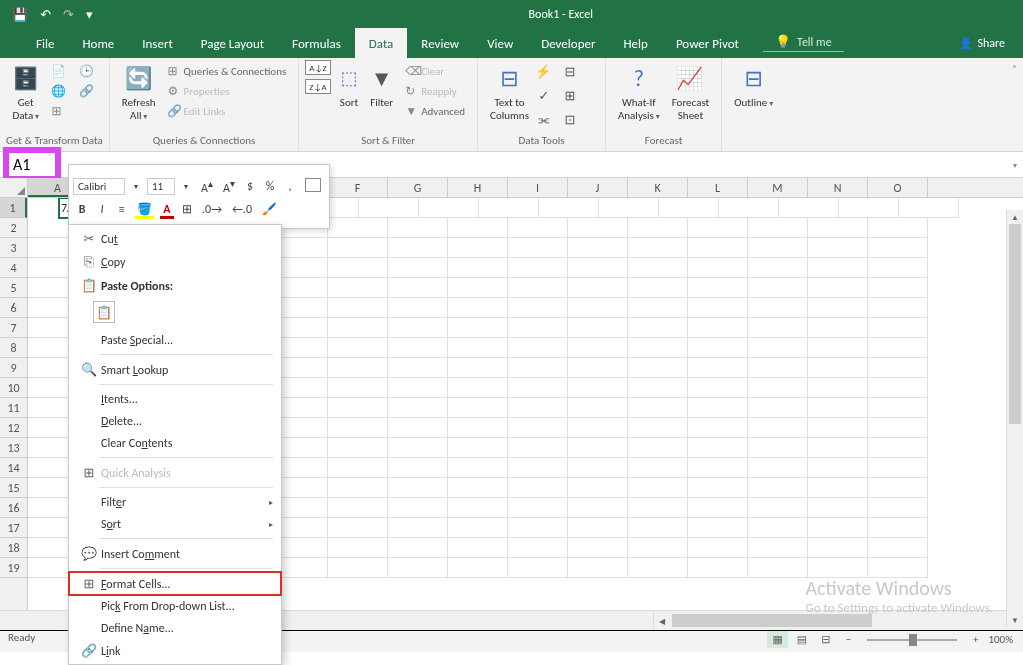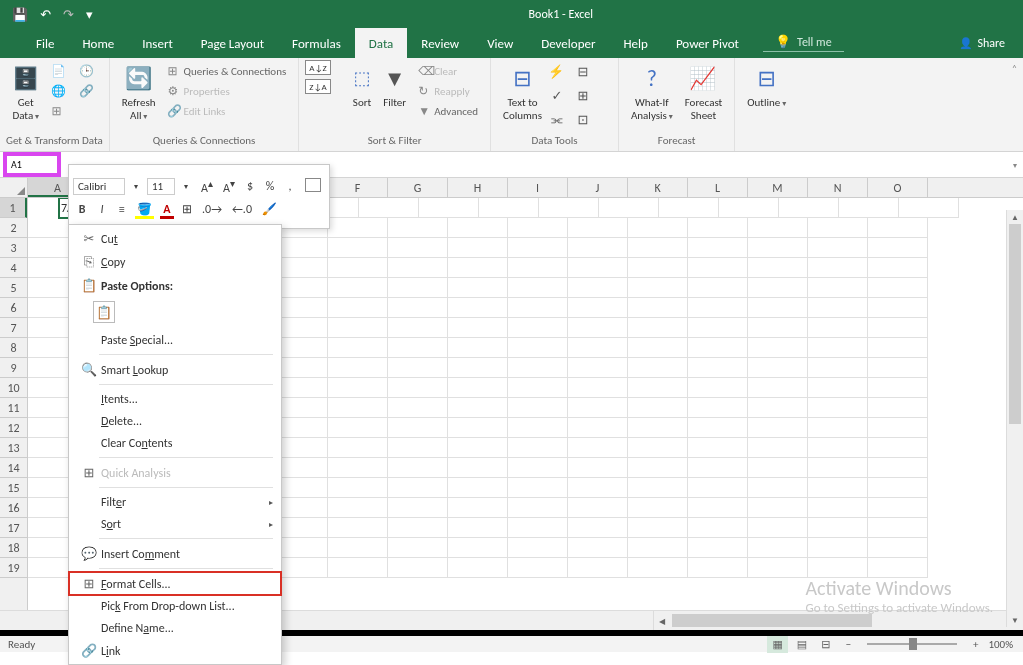--- a/index.html
+++ b/index.html
@@ -30,29 +30,29 @@
   .rgroup-label { text-align: center; font-size: 11px; color: #666; padding: 2px 0 4px; }
   .rbig { display: flex; flex-direction: column; align-items: center; padding: 2px 6px; cursor: pointer; }
   .rbig .icon-lg { font-size: 22px; color: #217346; margin-bottom: 2px; height: 32px; display: flex; align-items: center; }
   .rbig .label { font-size: 11px; text-align: center; line-height: 1.2; }
   .small-stack { display: flex; flex-direction: column; justify-content: flex-start; gap: 2px; padding: 2px; }
   .small-item { display: flex; align-items: center; font-size: 11px; padding: 2px 4px; color: #666; cursor: pointer; }
   .small-item .si { width: 16px; font-size: 12px; color: #888; }
   .disabled { color: #bbb; }
   .dropdown-caret::after { content: " ▾"; font-size: 8px; color: #666; }
   
-  .sort-icons { display: flex; flex-direction: column; gap: 4px; justify-content: center; margin-right: 16px; }
+  .sort-icons { display: flex; flex-direction: column; gap: 4px; justify-content: center; margin-right: 3px; }
   .sort-icons div { border: 1px solid #888; padding: 1px 3px; font-size: 9px; color: #333; background:#fff; }
   
   .datatools-icons { display: flex; flex-wrap: wrap; width: 64px; gap: 6px 8px; padding-top: 4px; }
   .datatools-icons div { width: 18px; height: 18px; color: #555; font-size: 13px; text-align: center; }
   
   
   .namebar { height: 26px; display: flex; align-items: center; border-bottom: 1px solid #d4d4d4; }
-  .namebox { width: 58px; border: 4px solid #d946ef; margin: 2px 2px 2px 3px; padding: 2px 4px; font-size: 10px; background:#fff; }
+  .namebox { width: 58px; border: 6px solid #d946ef; margin: 2px 2px 2px 3px; padding: 2px 4px; font-size: 16px; background:#fff; }
   .formulabar { flex: 1; }
   .formulabar-dd { margin-left: auto; padding: 4px 6px; color: #888; font-size: 8px; }
   
   
   .mini-toolbar { position: absolute; top: 164px; left: 68px; background: #fff; border: 1px solid #c8c8c8; box-shadow: 2px 2px 6px rgba(0,0,0,.15); padding: 10px 4px; display: flex; flex-direction: column; gap: 3px; z-index: 20; }
   .mini-row { display: flex; align-items: center; gap: 2px; }
   .mini-font { border: 1px solid #ccc; padding: 1px 4px; font-size: 11px; width: 52px; }
   .mini-size { border: 1px solid #ccc; padding: 1px 4px; font-size: 11px; width: 28px; }
   .mini-btn { padding: 2px 4px; font-size: 12px; color: #444; min-width: 18px; text-align: center; }
   .mini-btn.red { color: #c00000; }
@@ -81,21 +81,21 @@
   .vscroll .arrow.down { bottom: 0; }
   
   .hscroll-row { height: 20px; display: flex; border-top: 1px solid #dcdcdc; background: #f0f0f0; }
   .sheettabs { display: flex; align-items: center; padding-left: 40px; gap: 8px; flex: 1; }
   .hscroll-bar { width: 370px; display: flex; border-left: 1px solid #dcdcdc; }
   .hscroll-bar .arrow { width: 16px; text-align: center; font-size: 8px; color: #666; line-height: 20px; }
   .hscroll-track { flex: 1; background: #f0f0f0; position: relative; }
   .hscroll-track .thumb { position: absolute; top: 3px; bottom: 3px; left: 2px; width: 200px; background: #cdcdcd; }
   
   
-  .statusbar { height: 22px; background: #f3f3f3; border-top: 6px solid #000000; display: flex; align-items: center; font-size: 11px; color: #555; gap: 20px; }
+  .statusbar { height: 22px; background: #f3f3f3; border-top: 1px solid #000000; display: flex; align-items: flex-start; font-size: 11px; color: #555; gap: 20px; }
   .status-left { padding-left: 8px; }
   .status-right { margin-left: auto; display: flex; align-items: center; gap: 4px; padding-right: 10px; }
   .viewbtn { padding: 2px 5px; font-size: 11px; color: #666; }
   .viewbtn.active { background: #d6e9dd; }
   .zoom-slider { width: 90px; height: 2px; background: #aaa; position: relative; margin: 0 6px; }
   .zoom-slider .handle { width: 8px; height: 12px; background: #888; position: absolute; top: -5px; left: 42px; }
   
   
   .context-menu { position: absolute; top: 224px; left: 68px; width: 214px; background: #fff; border: 1px solid #c8c8c8; box-shadow: 3px 3px 8px rgba(0,0,0,.2); z-index: 30; padding: 2px 0; }
   .cm-item { display: flex; align-items: center; padding: 4px 8px; font-size: 12px; cursor: pointer; position: relative; }

